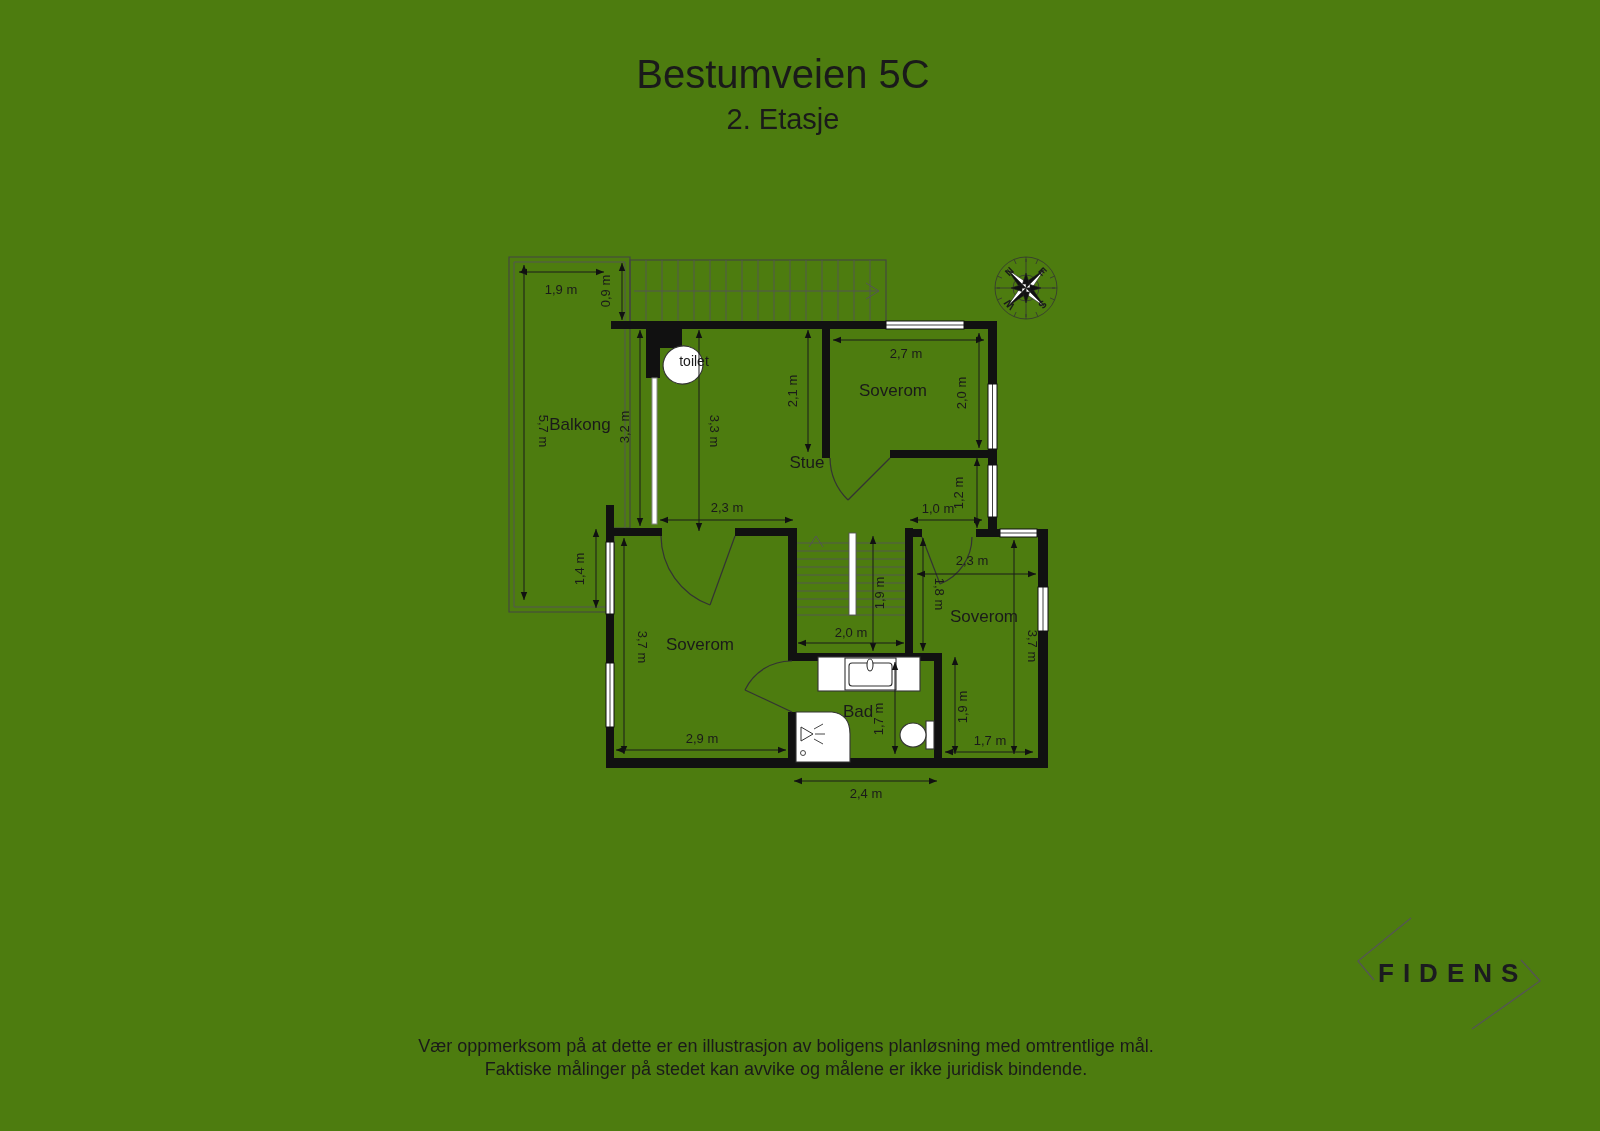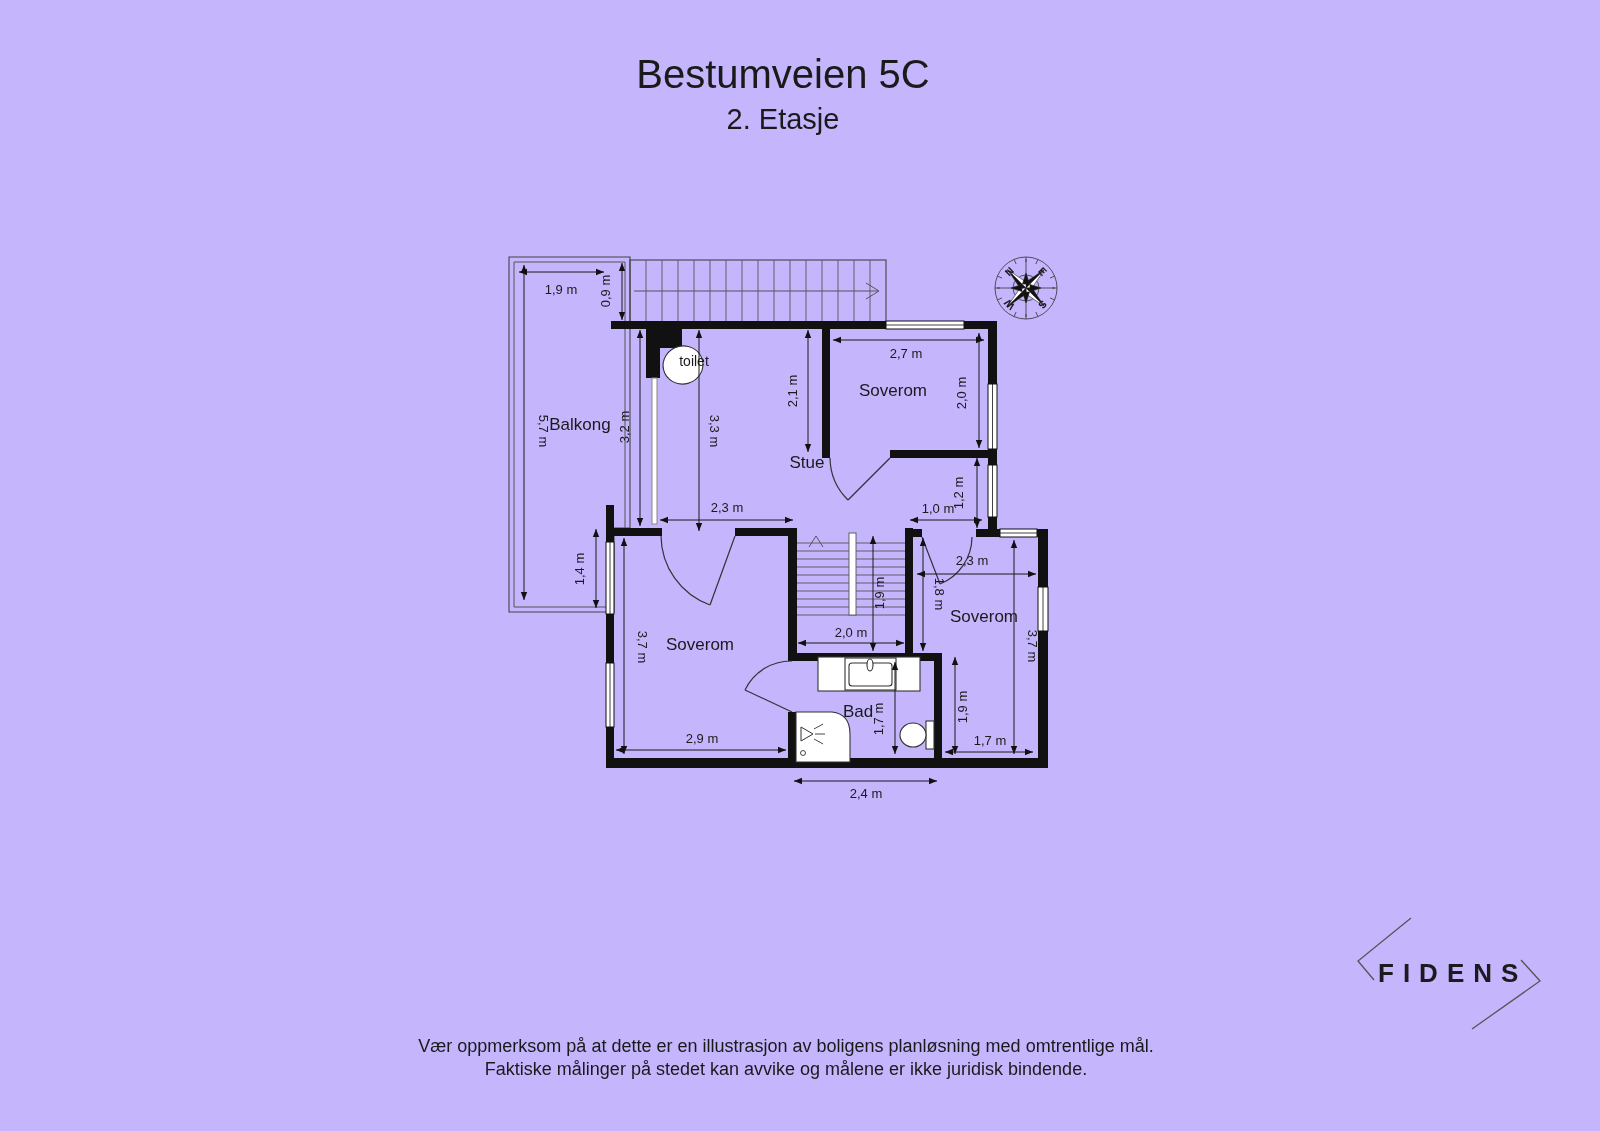--- a/index.html
+++ b/index.html
@@ -1,16 +1,16 @@
 <!DOCTYPE html>
 <html><head>
 <meta charset="utf-8">
 <style>
   html,body{margin:0;padding:0;background:#ffffff;}
-  .page{position:relative;width:1600px;height:1131px;background:#c4b5fd;overflow:hidden;
+  .page{position:relative;width:1600px;height:1131px;background:#4d7c0f;overflow:hidden;
         font-family:"Liberation Sans", sans-serif;}
   svg{position:absolute;left:0;top:0;}
   text{fill:#1a1a1a;}
   .title{font-size:40px;}
   .subtitle{font-size:29px;}
   .room{font-size:17px;}
   .room-sm{font-size:14px;}
   .dim{font-size:13px;}
   .disclaimer{font-size:18px;}
   .brand{font-size:26px;font-weight:600;letter-spacing:9px;fill:#1b1b1f;}

